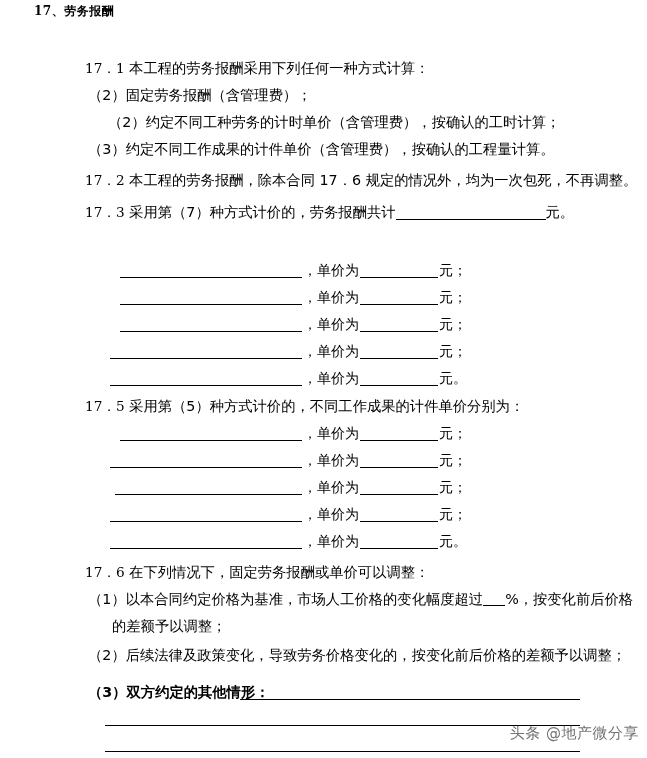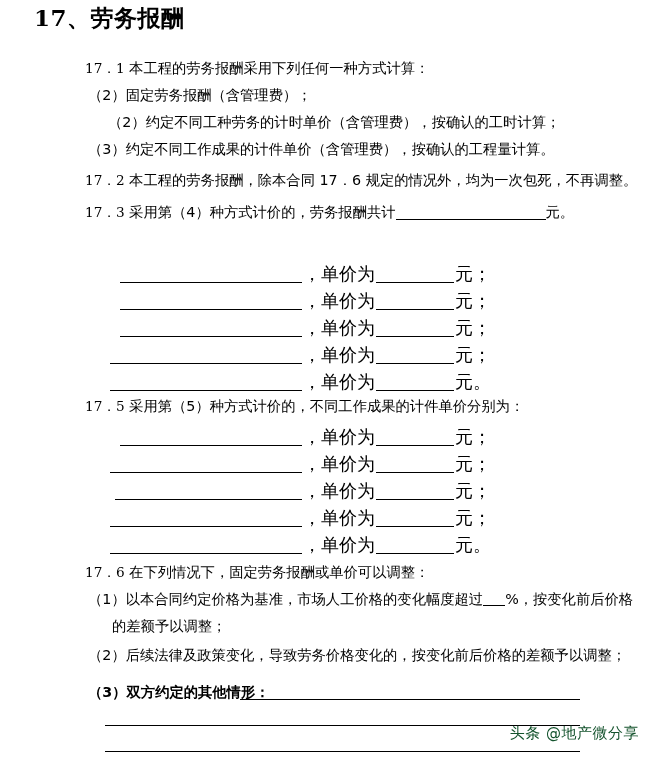--- a/index.html
+++ b/index.html
@@ -22,21 +22,21 @@
     background: #ffffff;
   }
 
   
   .doc-title {
     position: absolute;
     left: 34px;
     top: 3px;
     font-family: "DejaVu Serif", serif;
     font-weight: bold;
-    font-size: 23px;
+    font-size: 12px;
     letter-spacing: 0.5px;
     white-space: nowrap;
   }
 
   
   .para {
     position: absolute;
     font-size: 14.3px;
     line-height: 20px;
     white-space: nowrap;
@@ -49,21 +49,21 @@
   .num {
     font-family: "DejaVu Serif", serif;
     font-size: 13.6px;
   }
 
   
   .fillrow {
     position: absolute;
     height: 22px;
     white-space: nowrap;
-    font-size: 18px;
+    font-size: 14px;
   }
   .blank {
     display: inline-block;
     border-bottom: 1.3px solid #000;
     height: 15px;
     vertical-align: -3px;
   }
   .blank-long   { width: 182px; }
   .blank-long2  { width: 192px; }
   .blank-short  { width: 78px; }
@@ -88,21 +88,21 @@
     height: 13px;
     vertical-align: -2px;
   }
 
   
   .watermark {
     position: absolute;
     right: 8px;
     top: 724px;
     font-size: 15px;
-    color: #14532d;
+    color: #737373;
     font-family: "DejaVu Sans", sans-serif;
     white-space: nowrap;
     letter-spacing: 0.5px;
   }
 </style>
 </head>
 <body>
 
 <div class="page">
 
@@ -116,21 +116,21 @@
   <div class="para lvl2" style="top:112px;margin-left:20px;">（2）约定不同工种劳务的计时单价（含管理费），按确认的工时计算；</div>
   <div class="para lvl2" style="top:139px;">（3）约定不同工作成果的计件单价（含管理费），按确认的工程量计算。</div>
 
   <div class="para lvl1" style="top:170px;text-align:right;">
     <span class="num">17．2</span>
     <span>本工程的劳务报酬，除本合同 17．6 规定的情况外，均为一次包死，不再调整。</span>
   </div>
 
   <div class="para lvl1" style="top:202px;">
     <span class="num">17．3</span>
-    <span>采用第（4）种方式计价的，劳务报酬共计</span><span class="blank" style="width:150px;"></span><span>元。</span>
+    <span>采用第（7）种方式计价的，劳务报酬共计</span><span class="blank" style="width:150px;"></span><span>元。</span>
   </div>
 
 
   <div class="fillrow" style="left:120px; top:262px;">
     <span class="blank blank-long"></span><span class="fill-label">，单价为</span><span class="blank blank-short"></span><span class="fill-label">元；</span>
   </div>
   <div class="fillrow" style="left:120px; top:289px;">
     <span class="blank blank-long"></span><span class="fill-label">，单价为</span><span class="blank blank-short"></span><span class="fill-label">元；</span>
   </div>
   <div class="fillrow" style="left:120px; top:316px;">

